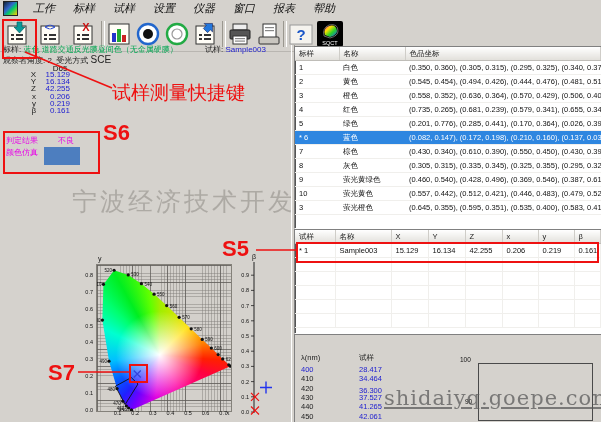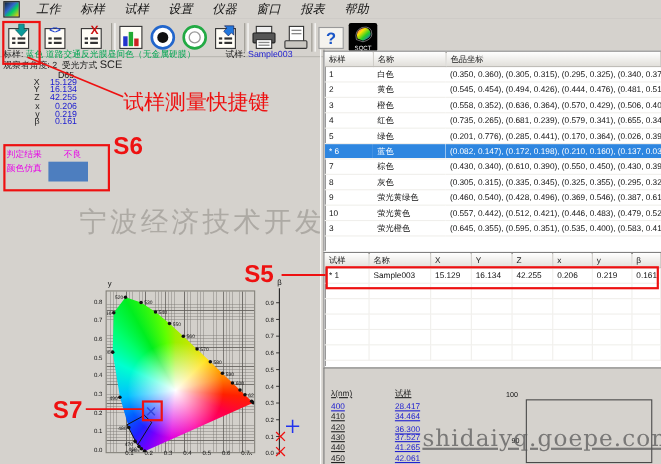--- a/index.html
+++ b/index.html
@@ -52,21 +52,21 @@
   .tick{position:absolute;font-size:5.5px;color:#111;white-space:nowrap;}
   
   .panel{background:#fff;border:1px solid;border-color:#808080 #fff #fff #808080;box-shadow:inset 1px 1px 0 #555;}
   table{border-collapse:collapse;table-layout:fixed;width:100%;}
   th,td{font-weight:normal;text-align:left;font-size:7.5px;padding:0 0 0 4px;white-space:nowrap;overflow:hidden;}
   thead th{height:13px;background:linear-gradient(#ffffff,#e2e0db);border-right:1px solid #cfcdc8;border-bottom:1px solid #bfbdb8;color:#222;}
   tbody td{height:13px;border-bottom:1px solid #f0efec;color:#111;}
   tr.sel td{background:#2e86e0;color:#fff;}
   #sampanel td{border-right:1px solid #f0efec;}
   
-  .spec{font-size:7.5px;line-height:9.3px;white-space:nowrap;text-decoration:underline;}
+  .spec{font-size:7.5px;line-height:9.3px;white-space:nowrap;}
   svg{display:block;}
   .noptr{pointer-events:none;}
 </style>
 </head>
 <body>
 
 <div id="screen">
 
   <div id="menubar" class="abs">
     <div id="appicon"></div>

